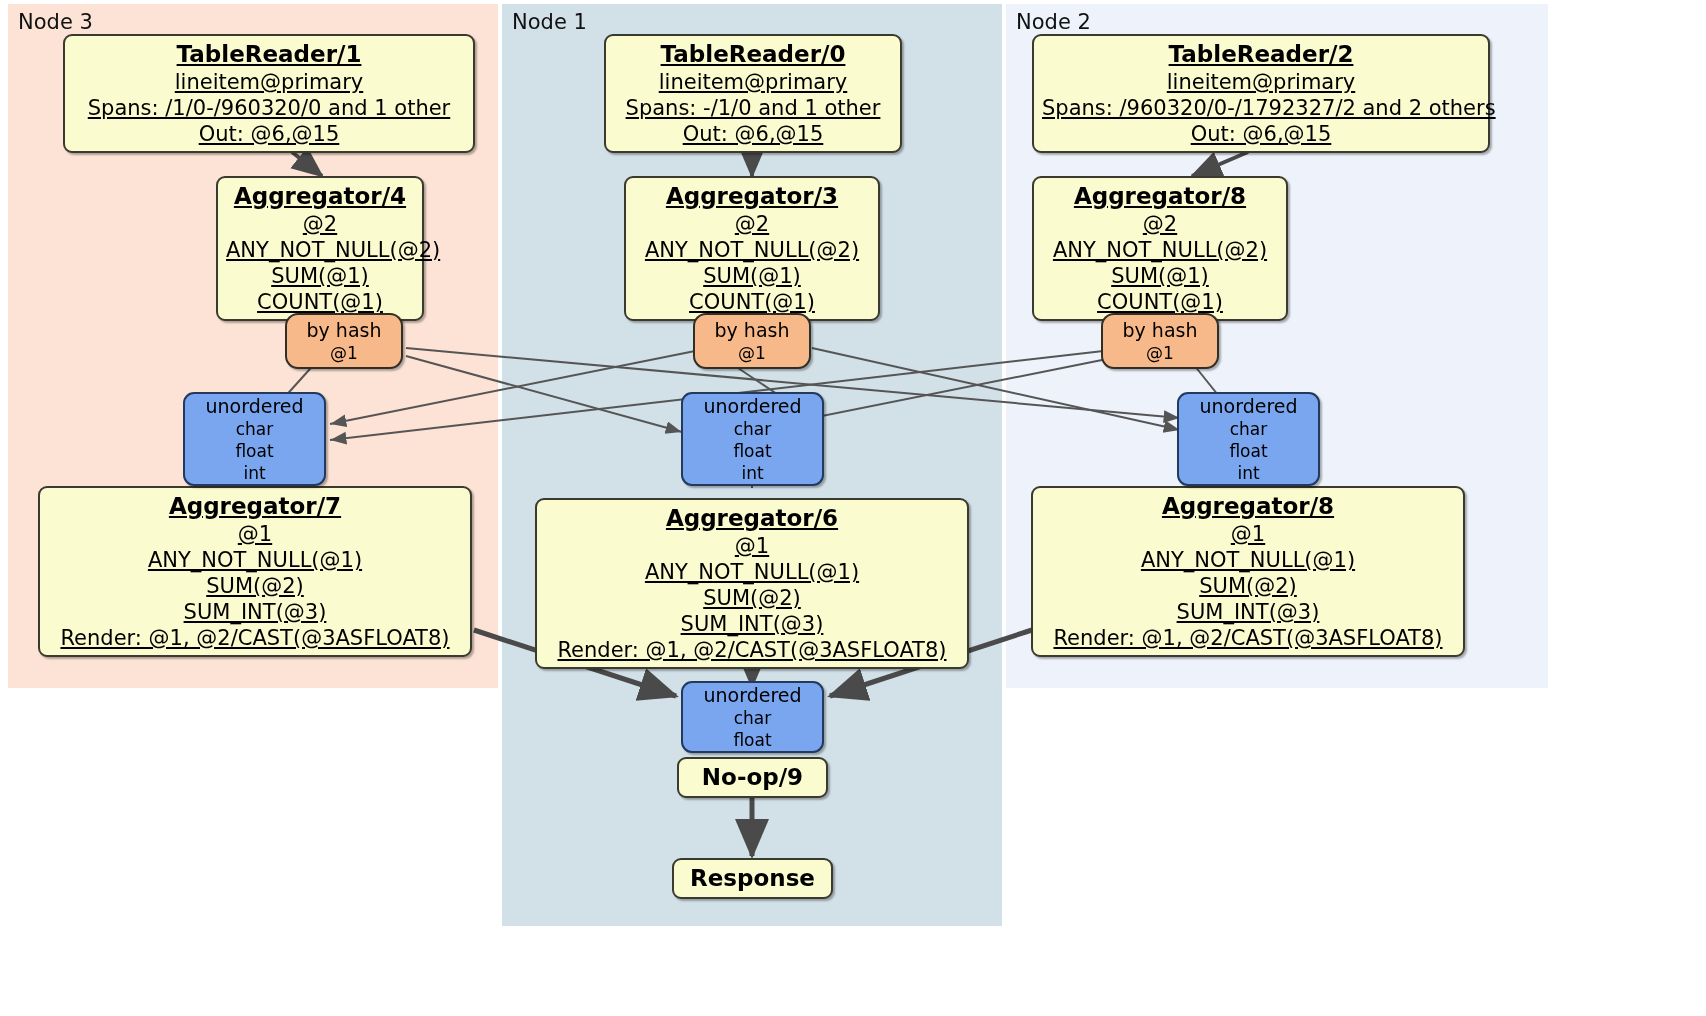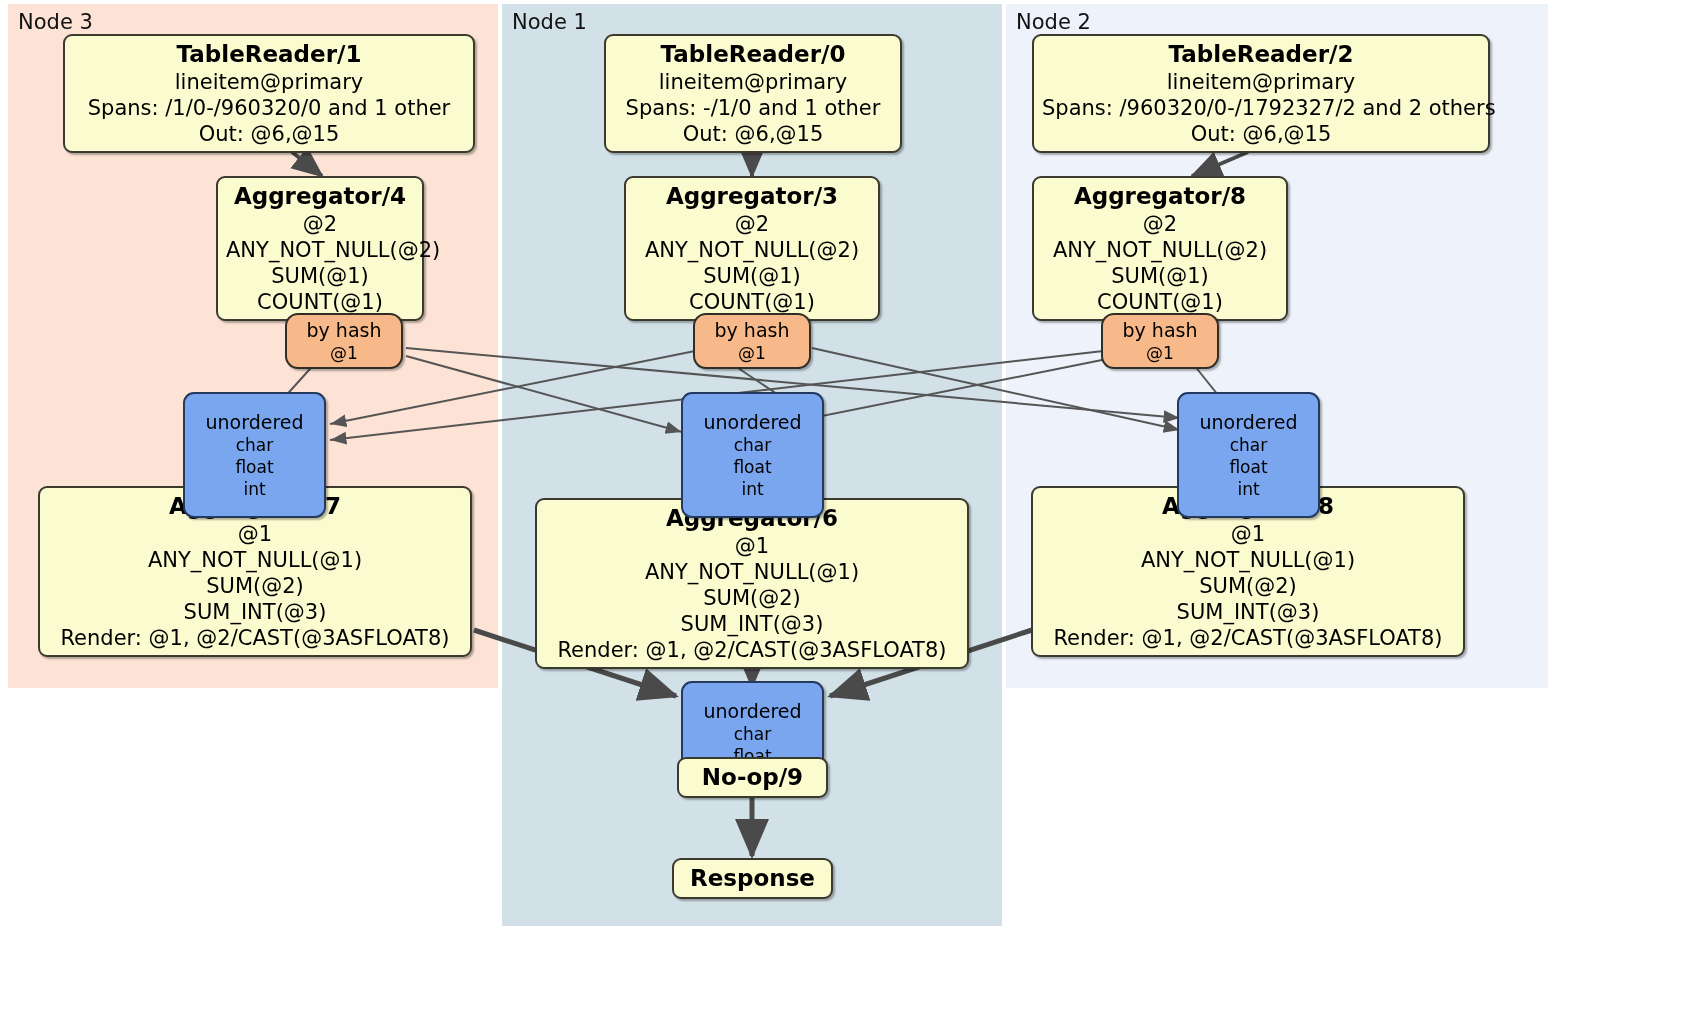--- a/index.html
+++ b/index.html
@@ -15,30 +15,30 @@
 
   svg#wires{position:absolute;left:0;top:0;width:1706px;height:1016px;pointer-events:none;}
 
   .node{position:absolute;box-sizing:border-box;text-align:center;}
 
   .box-yellow{background:#fbfbd0;border:2px solid #3a3a2e;border-radius:9px;
     box-shadow:2px 2px 2px rgba(0,0,0,.30);padding:4px 8px;}
   .box-orange{background:#f8b98a;border:2px solid #2f2f28;border-radius:13px;
     box-shadow:2px 2px 2px rgba(0,0,0,.30);padding:3px 10px;}
   .box-blue{background:#79a6ef;border:2px solid #23395e;border-radius:11px;
-    box-shadow:2px 2px 2px rgba(0,0,0,.30);padding:16px 8px;}
+    box-shadow:2px 2px 2px rgba(0,0,0,.30);padding:0 8px;}
 
   .ttl{font-weight:bold;font-size:23px;line-height:29px;color:#000;white-space:nowrap;}
   .ttl-sm{font-weight:normal;font-size:19px;line-height:24px;color:#000000;white-space:nowrap;}
   .ln{font-size:21px;line-height:26px;color:#000;white-space:nowrap;}
   .ln-sm{font-size:17px;line-height:22px;color:#000;white-space:nowrap;}
 
   .z-top{z-index:6;}
   .z-mid{z-index:5;}
-  .z-low{z-index:4;}
+  .z-low{z-index:4;text-decoration:underline;}
 </style>
 </head>
 <body>
 
 <div id="stage">
 
   <div class="panel" id="panel-node3">
     <div class="panel-label">Node 3</div>
   </div>
   <div class="panel" id="panel-node1">

